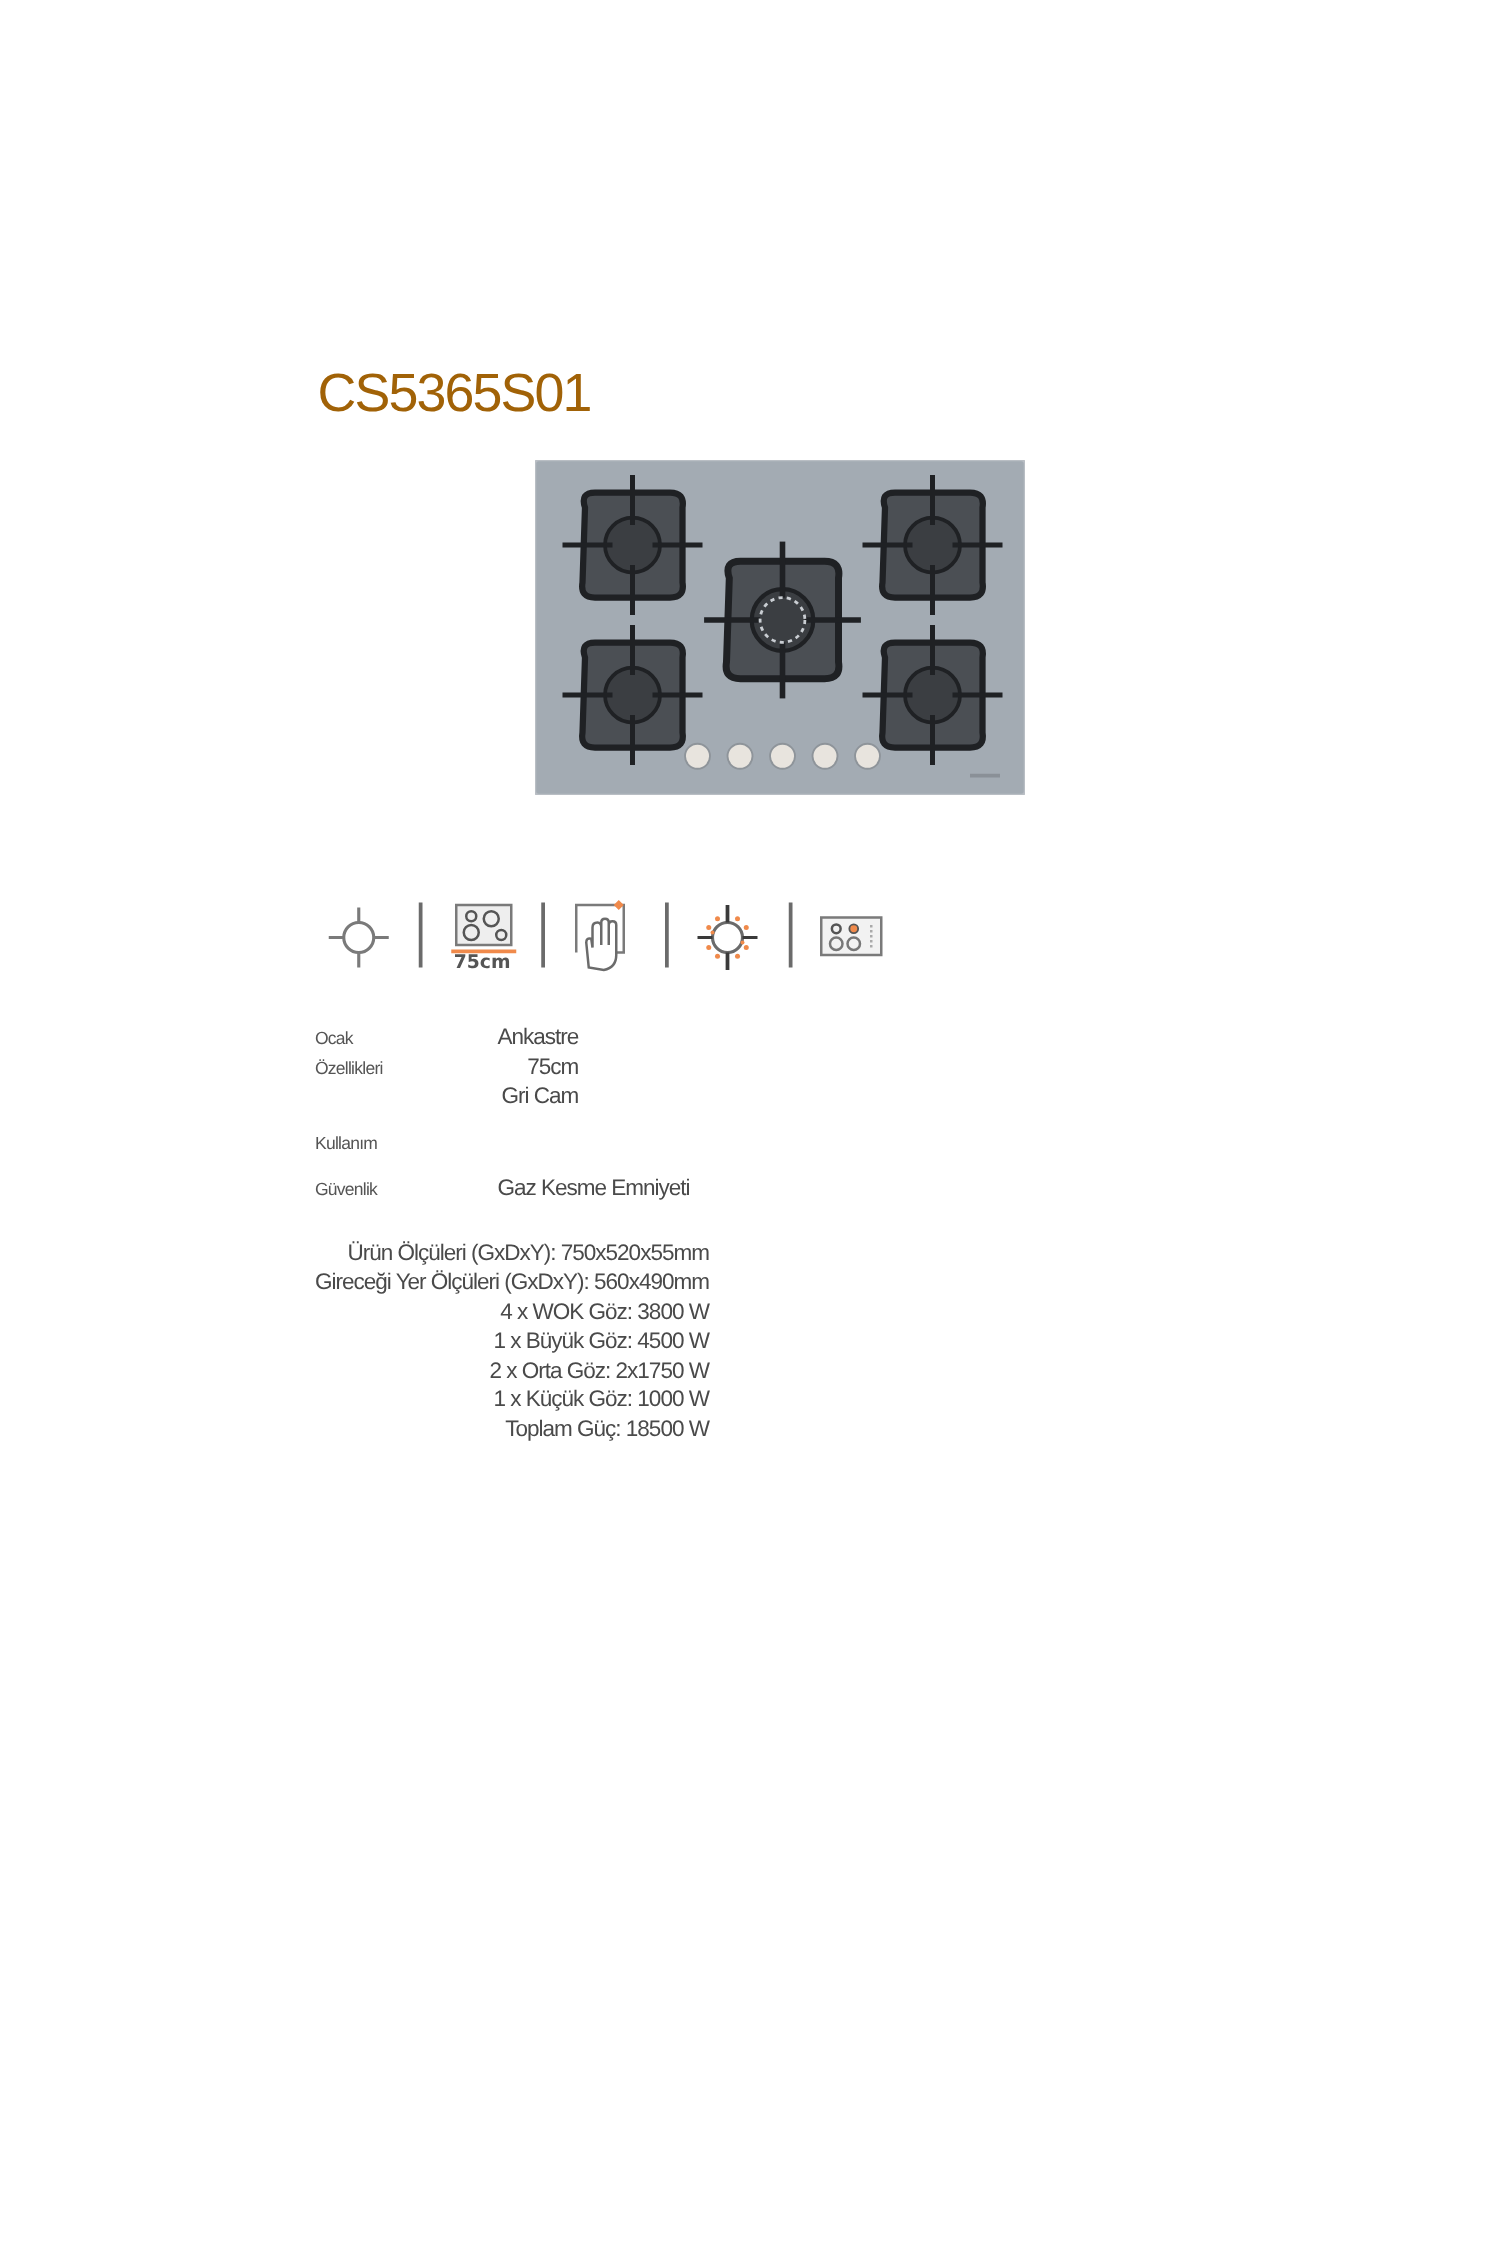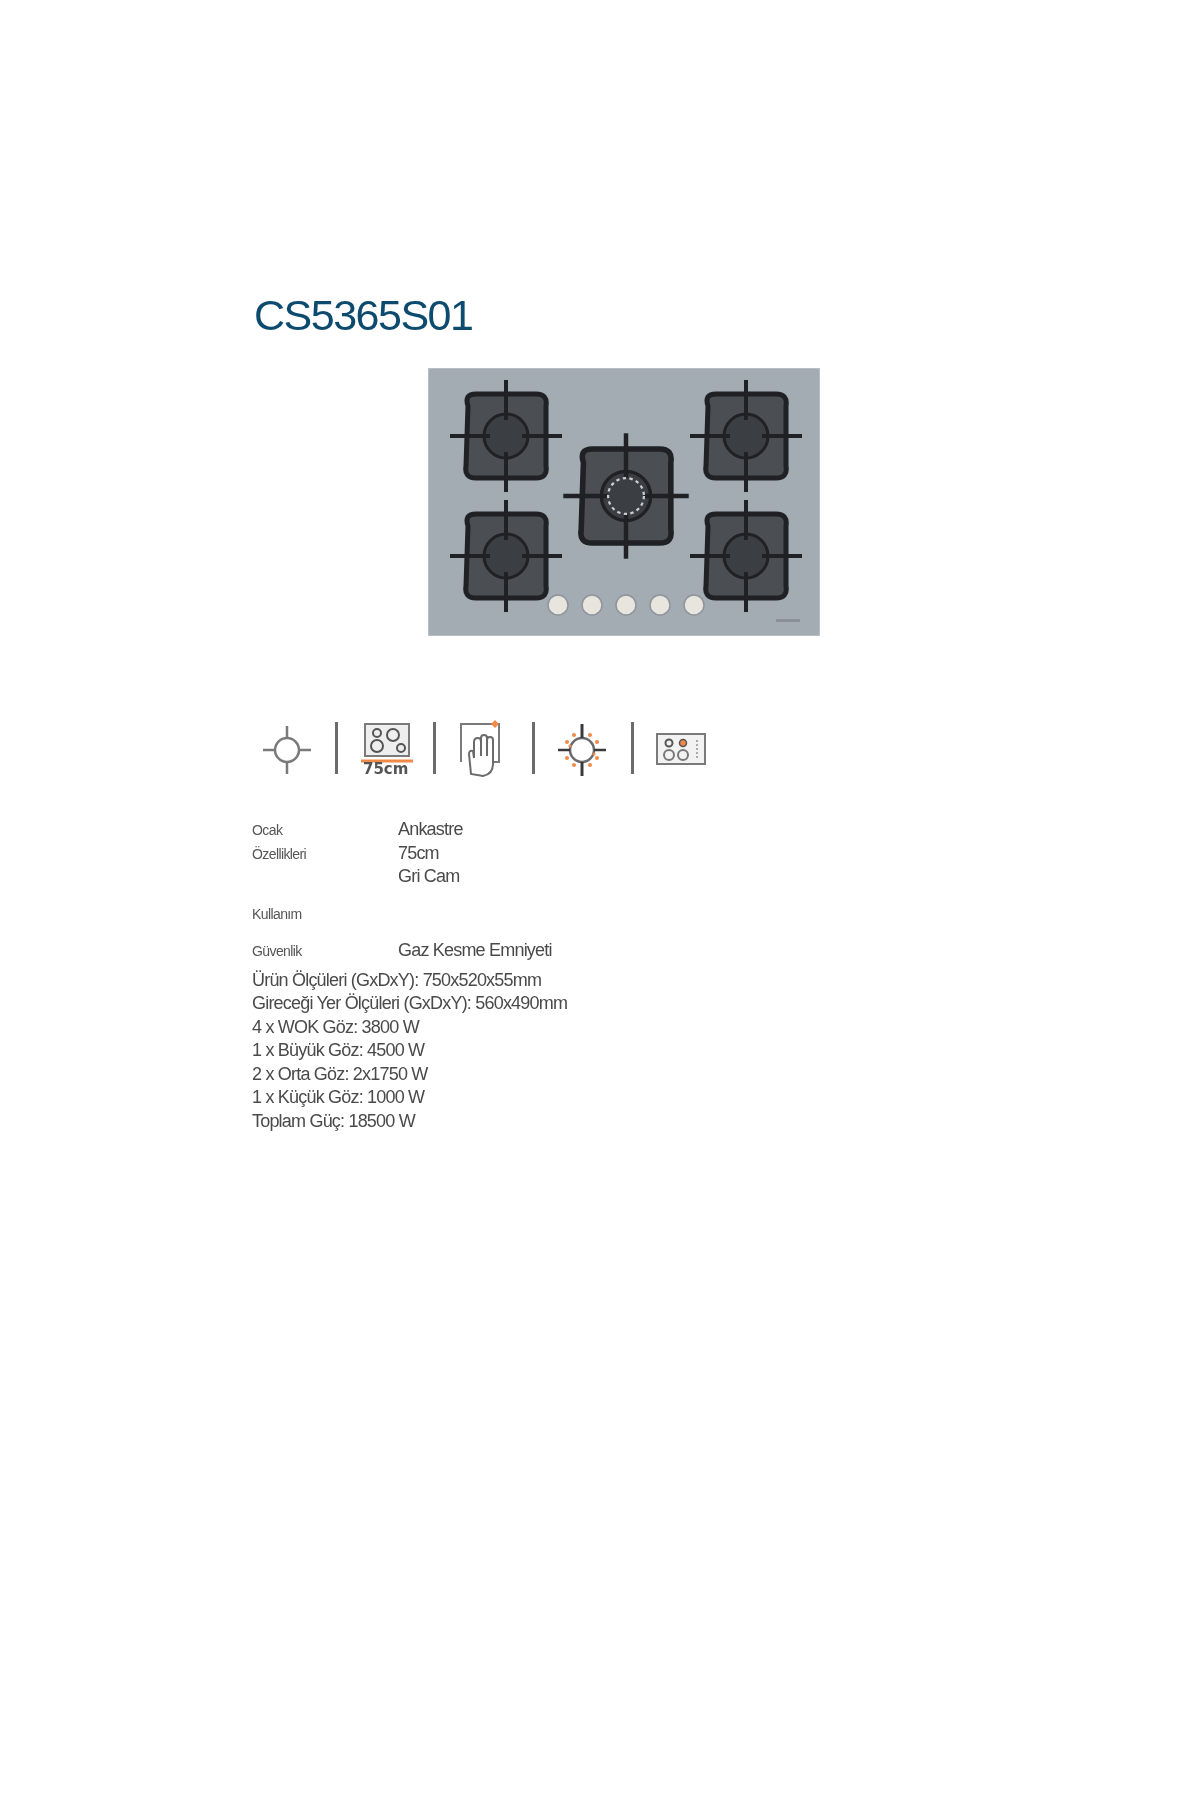--- a/index.html
+++ b/index.html
@@ -1,28 +1,28 @@
 <!DOCTYPE html>
 <html><head>
 <meta charset="utf-8">
 <style>
   html, body { margin: 0; padding: 0; background: #ffffff; }
   body { width: 1200px; height: 1800px; position: relative; overflow: hidden;
          font-family: "Liberation Sans", sans-serif; color: #4a4a4a; }
-  .title { position: absolute; left: 254px; top: 262px; font-size: 43px; color: #0c4a6e;
+  .title { position: absolute; left: 254px; top: 262px; font-size: 43px; color: #a16207;
            letter-spacing: -1.5px; font-weight: normal; }
   .cooktop { position: absolute; left: 428px; top: 368px; width: 392px; height: 268px; }
   .icons-row { position: absolute; left: 255px; top: 718px; width: 470px; height: 64px; }
   .icon { position: absolute; top: 0; width: 64px; height: 64px; }
   .divider { position: absolute; top: 4px; width: 3px; height: 52px; background: #6b6b6b; }
   .specs { position: absolute; left: 252px; top: 818px; width: 700px; }
   .spec-group { display: flex; margin-bottom: 13px; }
   .spec-label { width: 146px; font-size: 14px; line-height: 24px; color: #555; letter-spacing: -0.6px; }
   .spec-values { font-size: 18px; line-height: 23.5px; color: #4a4a4a; letter-spacing: -0.8px; }
-  .spec-values div { white-space: nowrap; }
+  .spec-values div { white-space: nowrap; text-align: right; }
 </style>
 </head>
 <body>
 
 <h1 class="title">CS5365S01</h1>
 
 <div class="cooktop">
   <svg width="392" height="268" viewBox="0 0 392 268">
     <defs>
       <g id="grate">
@@ -144,21 +144,21 @@
       <div>Gri Cam</div>
     </div>
   </div>
 
   <div class="spec-group">
     <div class="spec-label">
       <div>Kullanım</div>
     </div>
   </div>
 
-  <div class="spec-group" style="margin-bottom:6px;">
+  <div class="spec-group" style="margin-bottom:28px;">
     <div class="spec-label">
       <div>Güvenlik</div>
     </div>
     <div class="spec-values">
       <div>Gaz Kesme Emniyeti</div>
     </div>
   </div>
 
   <div class="spec-group">
     <div class="spec-values">

